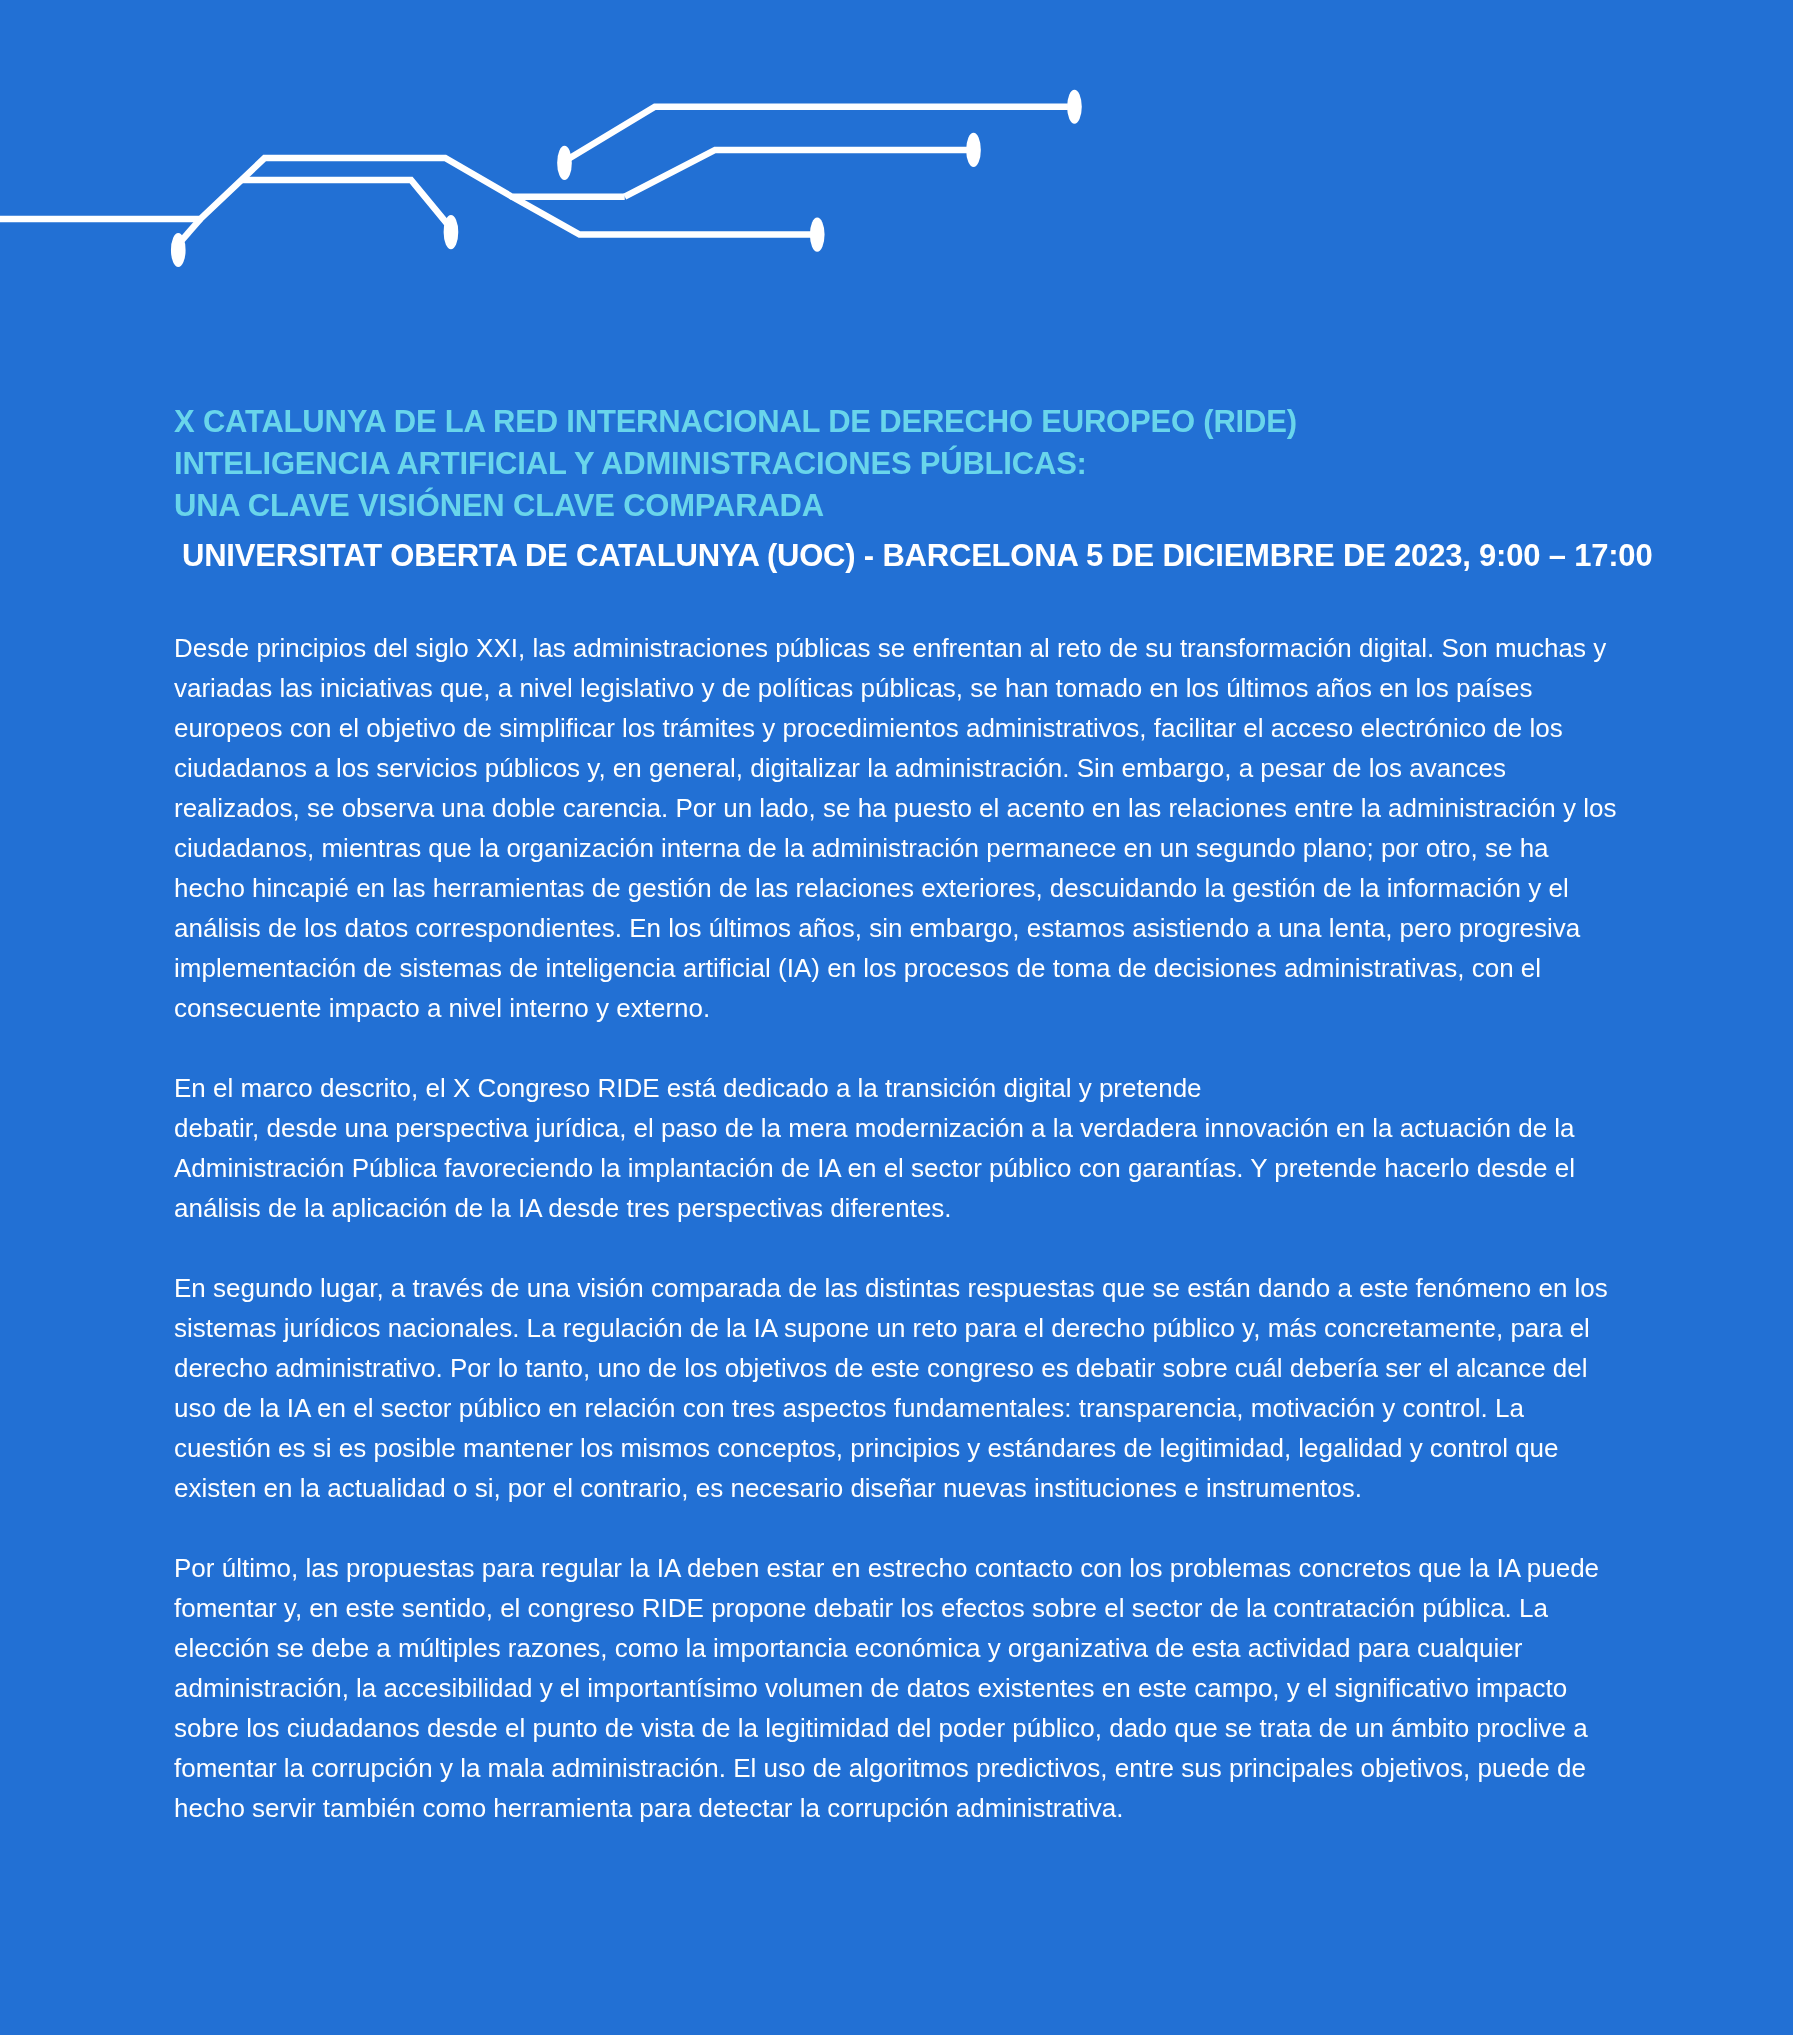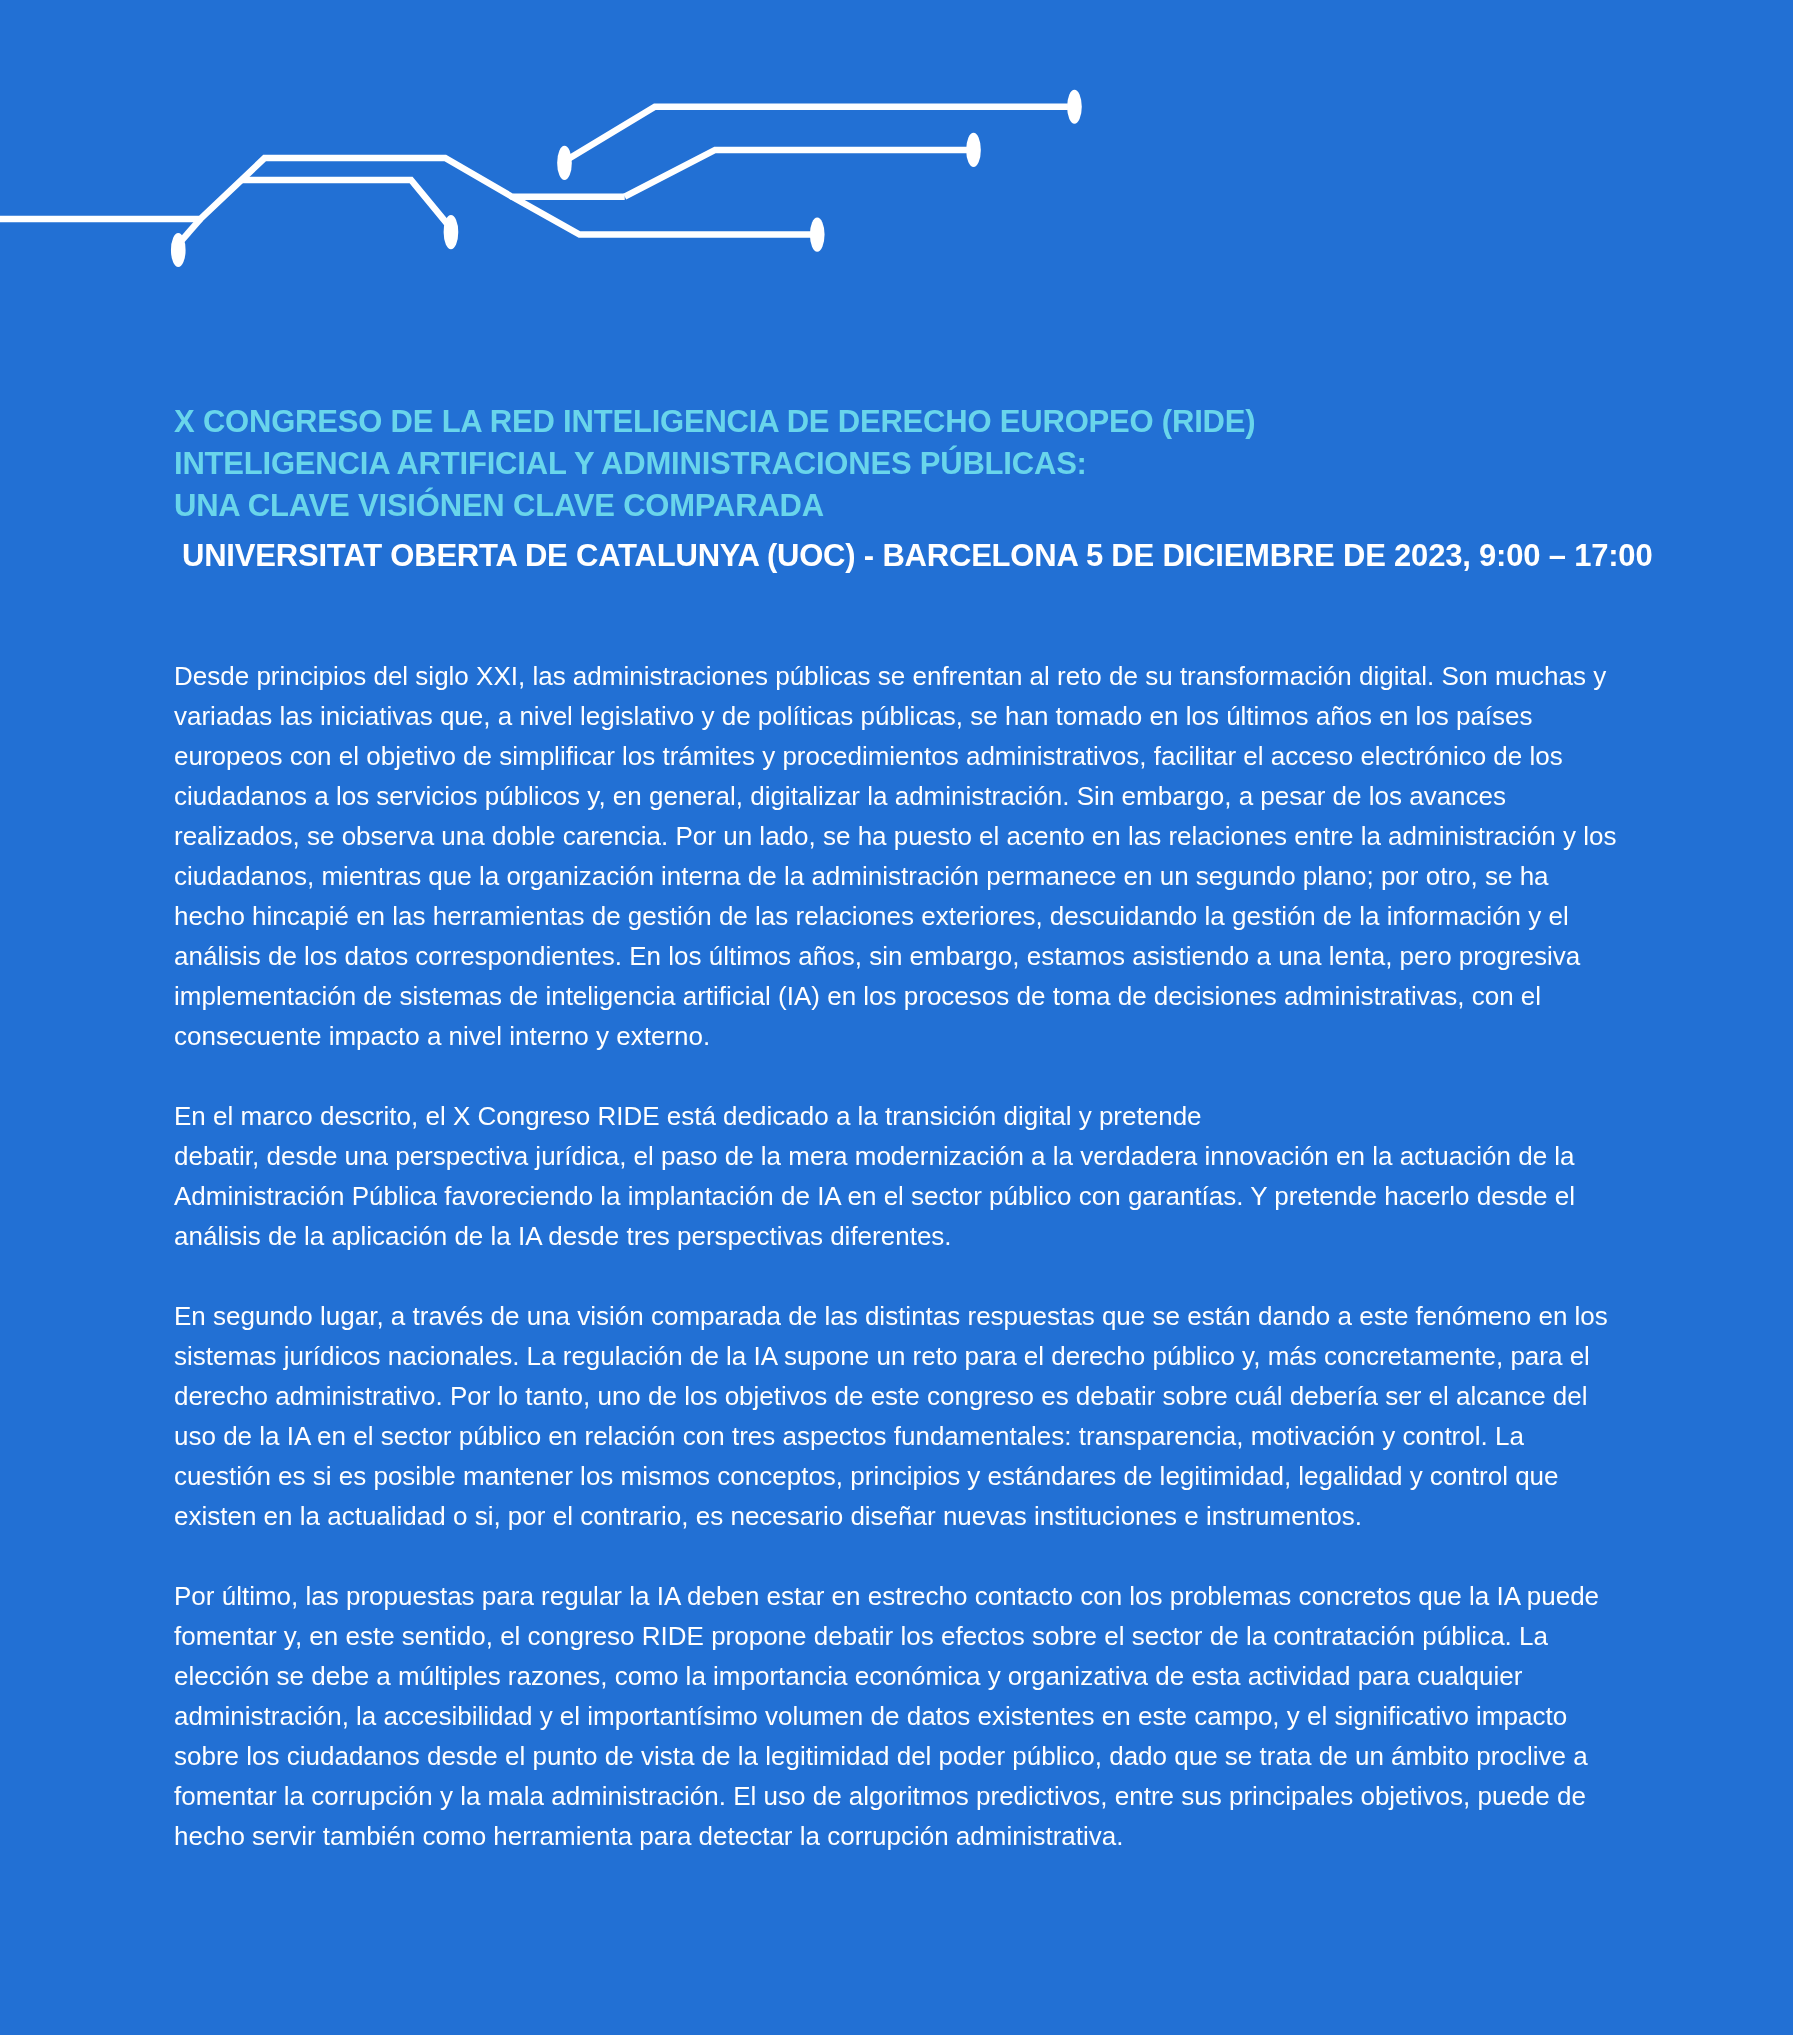--- a/index.html
+++ b/index.html
@@ -16,21 +16,21 @@
   .circuit ellipse{fill:#ffffff;stroke:none;}
   .content{position:absolute;left:174px;top:401px;width:1449px;}
   .title-line{
     font-size:31px;line-height:42px;font-weight:bold;
     color:#69D5EB;letter-spacing:-0.2px;margin:0;
   }
   .venue-line{
     font-size:31px;line-height:42px;font-weight:bold;
     color:#ffffff;letter-spacing:-0.2px;margin:8px;white-space:nowrap;
   }
-  .body-copy{margin-top:79px;color:#ffffff;font-size:26px;line-height:40px;}
+  .body-copy{margin-top:51px;color:#ffffff;font-size:26px;line-height:40px;}
   .body-copy p{margin:0 0 40px 0;white-space:pre-line;}
 </style>
 </head>
 <body>
 
 <div class="page">
 
   <svg class="circuit" viewBox="0 0 680 170" aria-hidden="true">
     <path d="M0 134.5 H123 L162.5 97 H273.5 L314.5 120.75 H383.75"></path>
     <path d="M123 134.5 L109.5 150"></path>
@@ -41,21 +41,21 @@
     <ellipse cx="109.5" cy="153.5" rx="4.5" ry="10.5"></ellipse>
     <ellipse cx="277" cy="142.5" rx="4.5" ry="10.5"></ellipse>
     <ellipse cx="502" cy="144" rx="4.5" ry="10.5"></ellipse>
     <ellipse cx="346.75" cy="100" rx="4.5" ry="10.5"></ellipse>
     <ellipse cx="598" cy="92" rx="4.5" ry="10.5"></ellipse>
     <ellipse cx="660" cy="65.5" rx="4.5" ry="10.5"></ellipse>
   </svg>
 
   <div class="content">
     <div class="title-block">
-      <p class="title-line">X CONGRESO DE LA RED INTELIGENCIA DE DERECHO EUROPEO (RIDE)</p>
+      <p class="title-line">X CATALUNYA DE LA RED INTERNACIONAL DE DERECHO EUROPEO (RIDE)</p>
       <p class="title-line">INTELIGENCIA ARTIFICIAL Y ADMINISTRACIONES PÚBLICAS:</p>
       <p class="title-line">UNA CLAVE VISIÓNEN CLAVE COMPARADA</p>
       <p class="venue-line">UNIVERSITAT OBERTA DE CATALUNYA (UOC) - BARCELONA 5 DE DICIEMBRE DE 2023, 9:00 – 17:00</p>
     </div>
 
     <div class="body-copy">
       <p>Desde principios del siglo XXI, las administraciones públicas se enfrentan al reto de su transformación digital. Son muchas y variadas las iniciativas que, a nivel legislativo y de políticas públicas, se han tomado en los últimos años en los países europeos con el objetivo de simplificar los trámites y procedimientos administrativos, facilitar el acceso electrónico de los ciudadanos a los servicios públicos y, en general, digitalizar la administración. Sin embargo, a pesar de los avances realizados, se observa una doble carencia. Por un lado, se ha puesto el acento en las relaciones entre la administración y los ciudadanos, mientras que la organización interna de la administración permanece en un segundo plano; por otro, se ha hecho hincapié en las herramientas de gestión de las relaciones exteriores, descuidando la gestión de la información y el análisis de los datos correspondientes. En los últimos años, sin embargo, estamos asistiendo a una lenta, pero progresiva implementación de sistemas de inteligencia artificial (IA) en los procesos de toma de decisiones administrativas, con el consecuente impacto a nivel interno y externo.</p>
       <p>En el marco descrito, el X Congreso RIDE está dedicado a la transición digital y pretende
 debatir, desde una perspectiva jurídica, el paso de la mera modernización a la verdadera innovación en la actuación de la Administración Pública favoreciendo la implantación de IA en el sector público con garantías. Y pretende hacerlo desde el análisis de la aplicación de la IA desde tres perspectivas diferentes.</p>
       <p>En segundo lugar, a través de una visión comparada de las distintas respuestas que se están dando a este fenómeno en los sistemas jurídicos nacionales. La regulación de la IA supone un reto para el derecho público y, más concretamente, para el derecho administrativo. Por lo tanto, uno de los objetivos de este congreso es debatir sobre cuál debería ser el alcance del uso de la IA en el sector público en relación con tres aspectos fundamentales: transparencia, motivación y control. La cuestión es si es posible mantener los mismos conceptos, principios y estándares de legitimidad, legalidad y control que existen en la actualidad o si, por el contrario, es necesario diseñar nuevas instituciones e instrumentos.</p>

